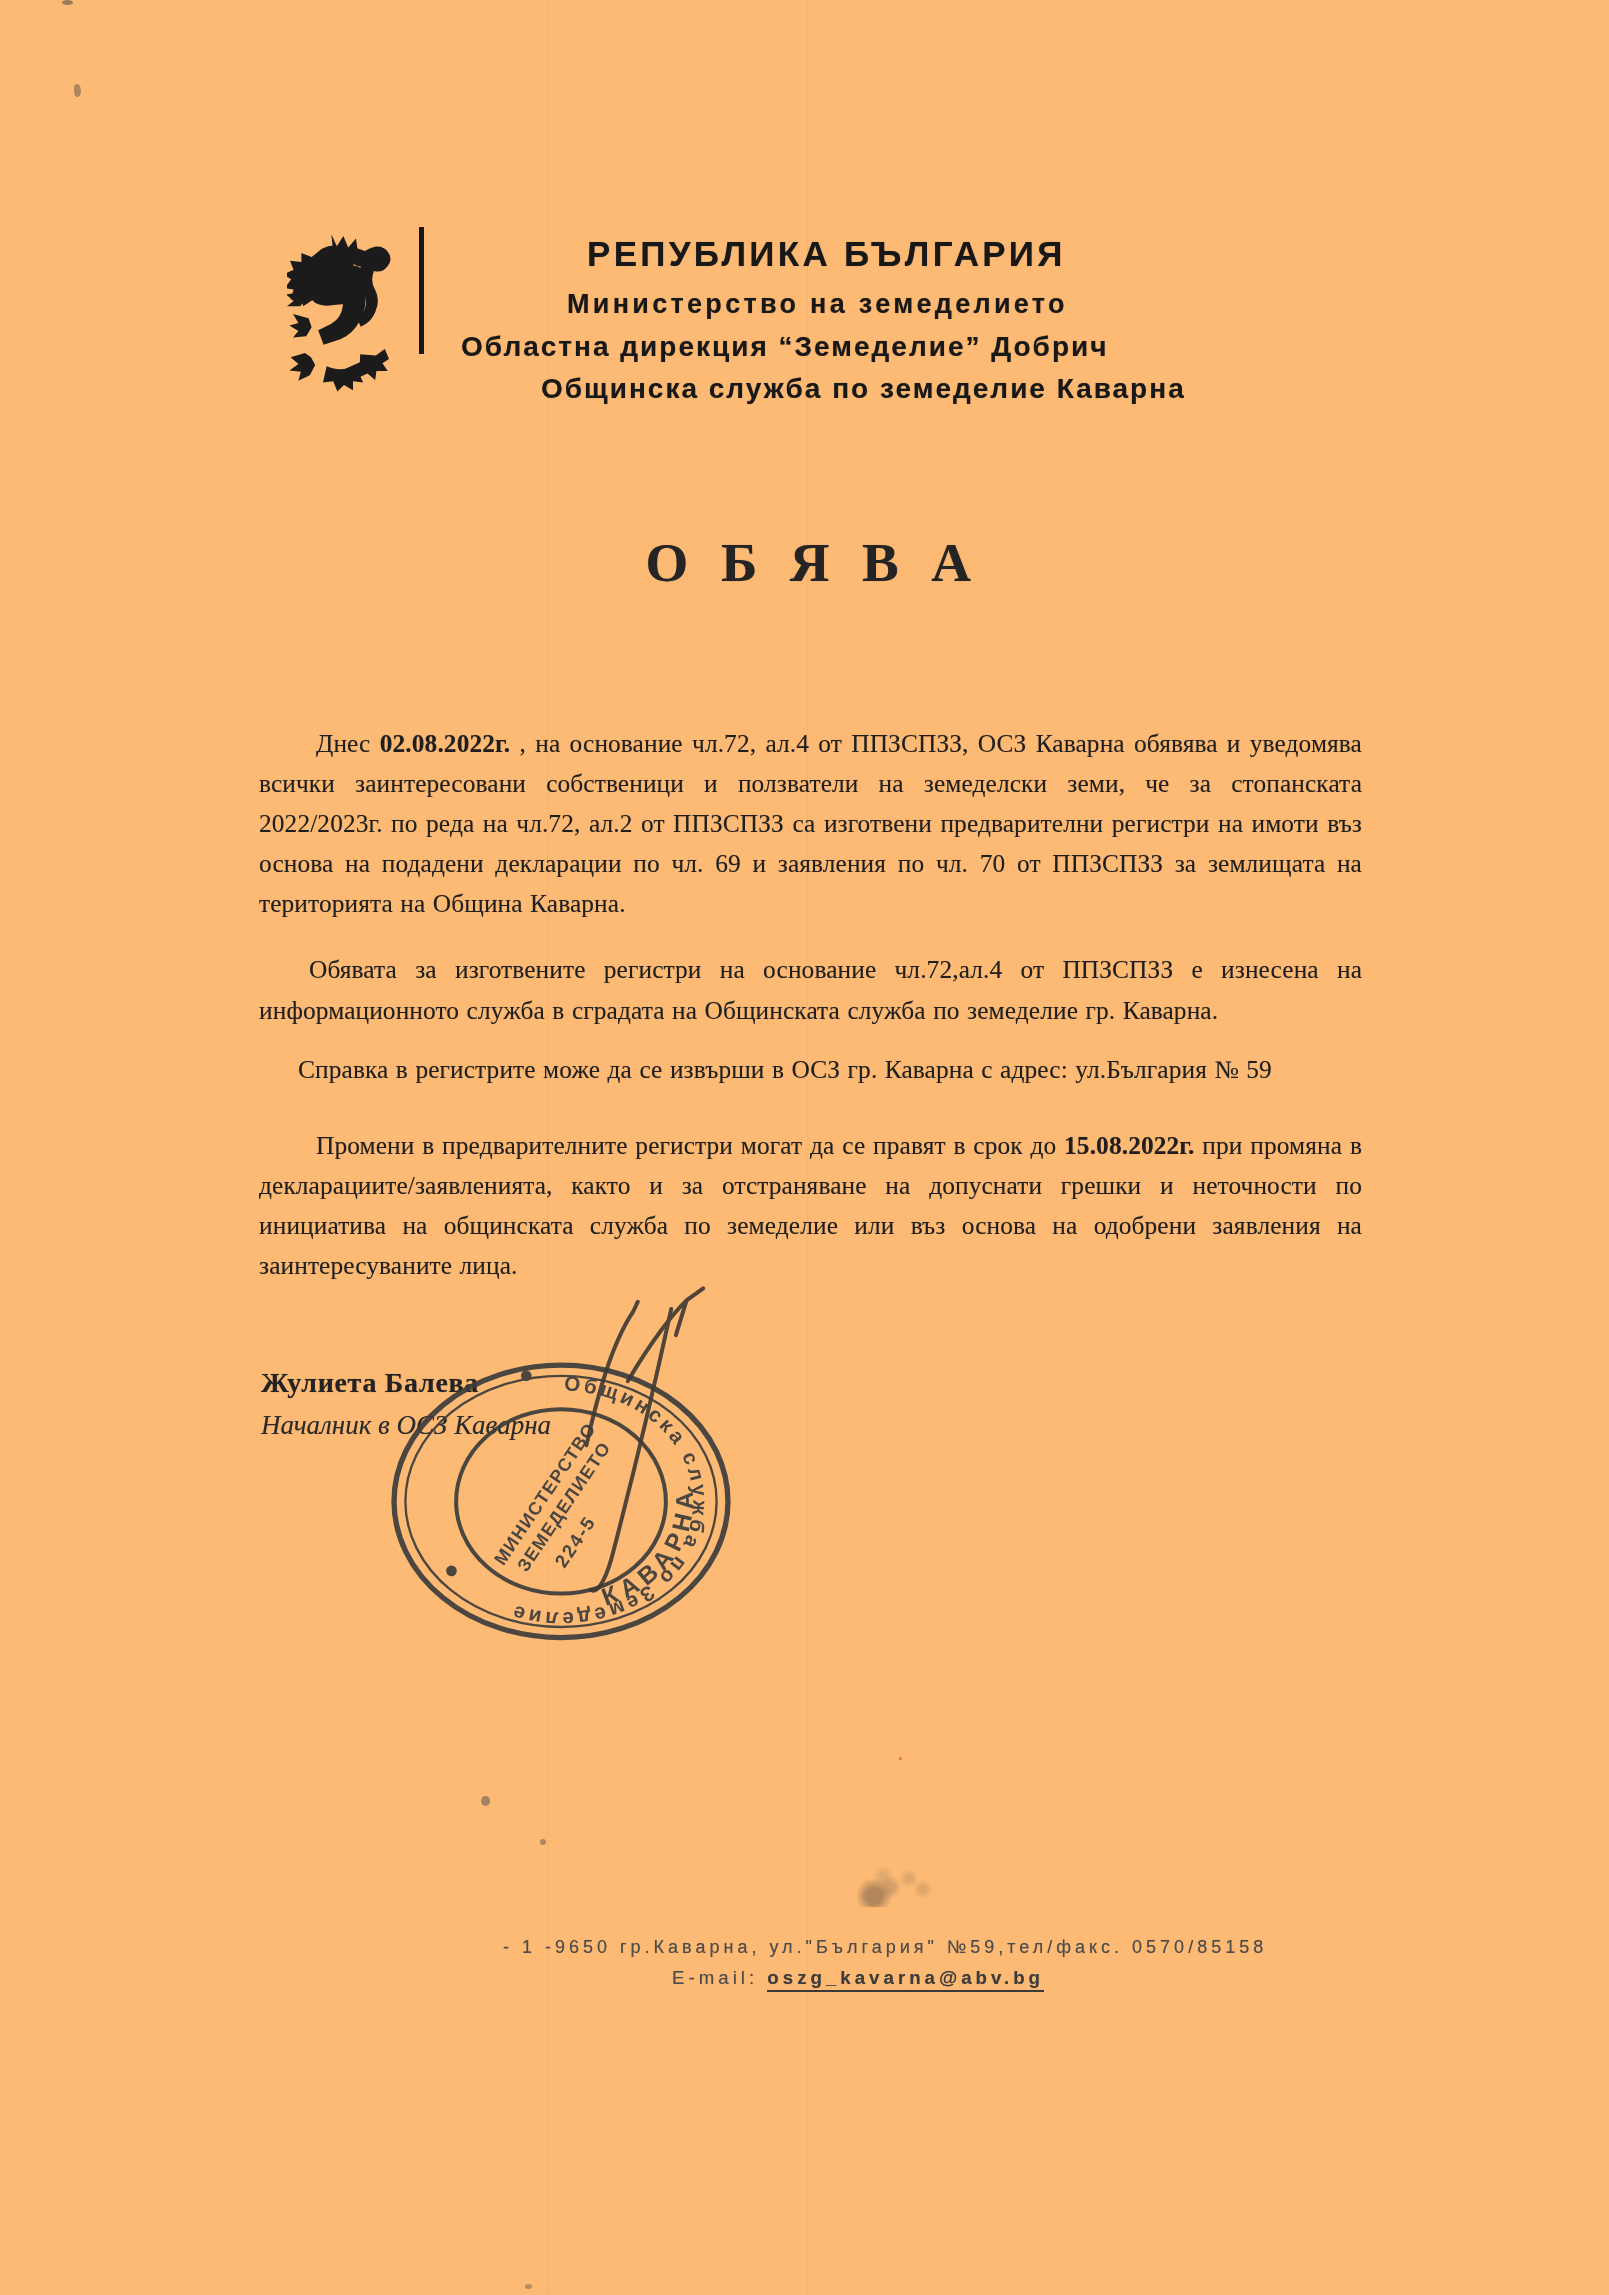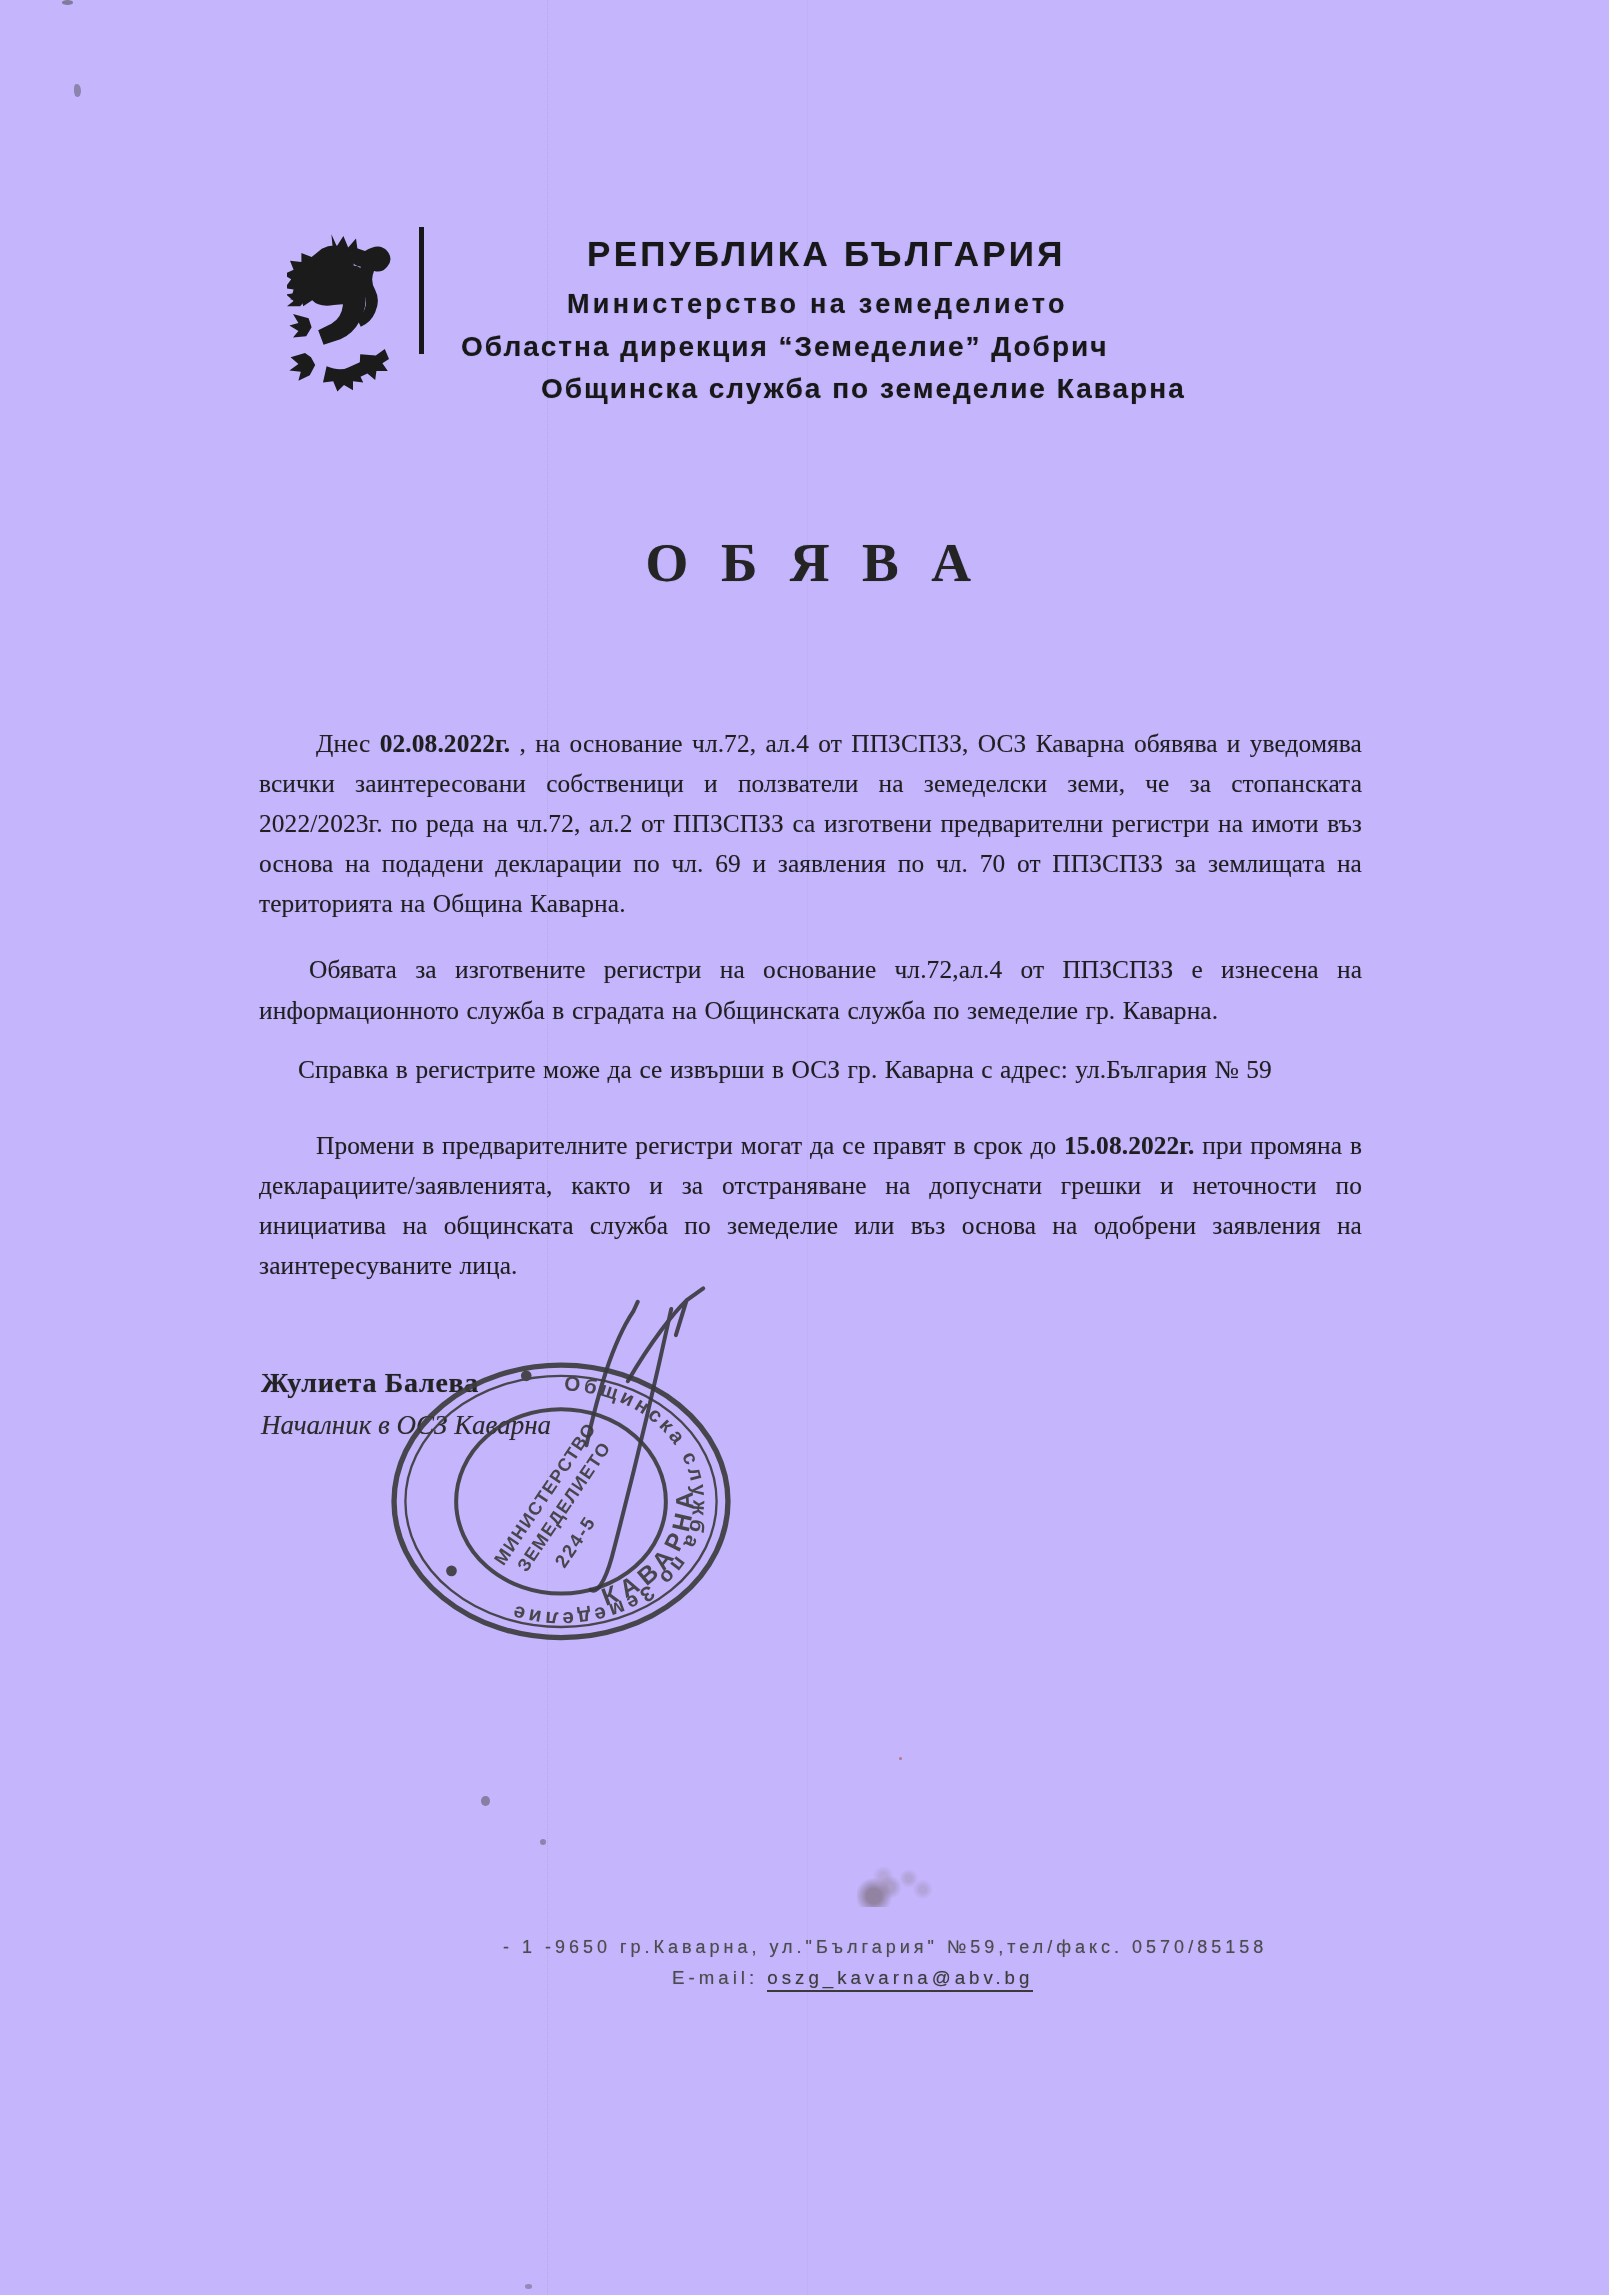--- a/index.html
+++ b/index.html
@@ -1,19 +1,19 @@
 <!DOCTYPE html>
 <html style="font-size:10.7px"><head>
 <meta charset="utf-8">
 <style>
   html,body{margin:0;padding:0;}
   body{background:#e8e8e8;}
   .page{
     position:relative; width:1610px; height:2295px; overflow:hidden;
-    background:#c4b5fd;
+    background:#fdba74;
     font-family:"Liberation Serif", serif;
     color:#1f1f1f;
   }
   .fold{position:absolute;top:0;bottom:0;width:0;border-left:1.3px dotted rgba(125,125,125,.20);}
   .fold.f1{left:547px;}
   .fold.f2{left:807px;border-left-color:rgba(125,125,125,.15);}
 
   
   .hline{
     position:absolute; white-space:nowrap;
@@ -59,21 +59,21 @@
   .stamp{position:absolute; left:374px; top:1270px; width:374px; height:388px; opacity:.92;}
 
   
   .ft{
     position:absolute; white-space:nowrap;
     font-family:"Liberation Sans", sans-serif; color:#4c4c4c;
     text-shadow:0 0 0.7px rgba(70,70,70,.5);
   }
   .ft1{left:503px; top:1937px; font-size:18px; letter-spacing:4px;}
   .ft2{left:672px; top:1967px; font-size:18.7px; letter-spacing:4px;}
-  .ft2 .email{font-weight:normal; color:#3d3d3d; border-bottom:2.7px solid #3a3a3a; padding-bottom:2px;}
+  .ft2 .email{font-weight:bold; color:#3d3d3d; border-bottom:2.7px solid #3a3a3a; padding-bottom:2px;}
 
   
   .speck{position:absolute; background:#4a4a4a; border-radius:50%; opacity:.55;}
   .sp1{left:62px; top:0; width:10.7px; height:4.7px;}
   .sp2{left:74px; top:84px; width:7.4px; height:13.4px; border-radius:40% 60% 50% 50%; opacity:.45;}
   .sp3{left:481px; top:1796px; width:8.7px; height:10px; opacity:.5;}
   .sp4{left:540px; top:1839px; width:6px; height:6px; opacity:.45;}
   .sp5{left:525px; top:2284px; width:7.4px; height:4.7px; opacity:.4;}
   .red-dot{left:899px; top:1757px; width:3.3px; height:3.3px; background:#b04c3e; opacity:.6;}
   .smudge{

